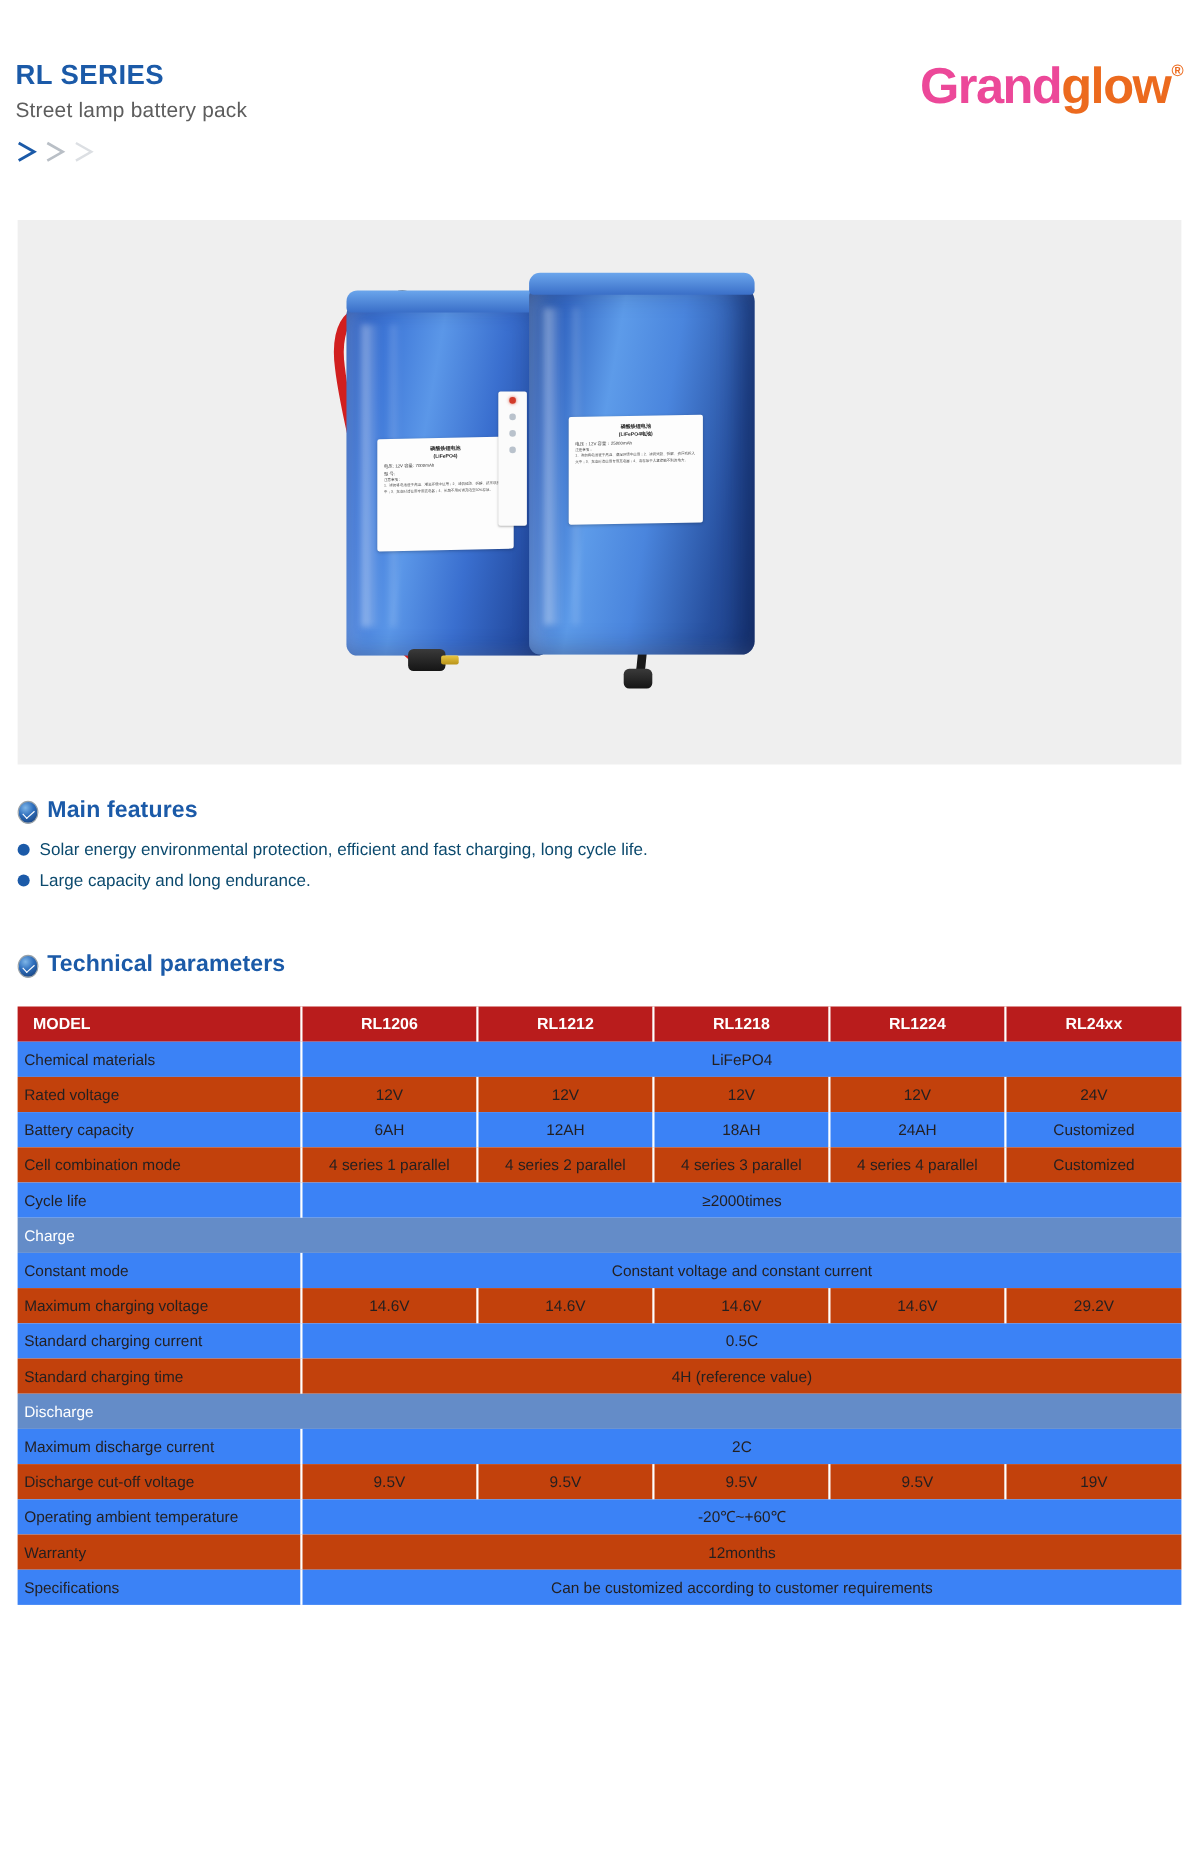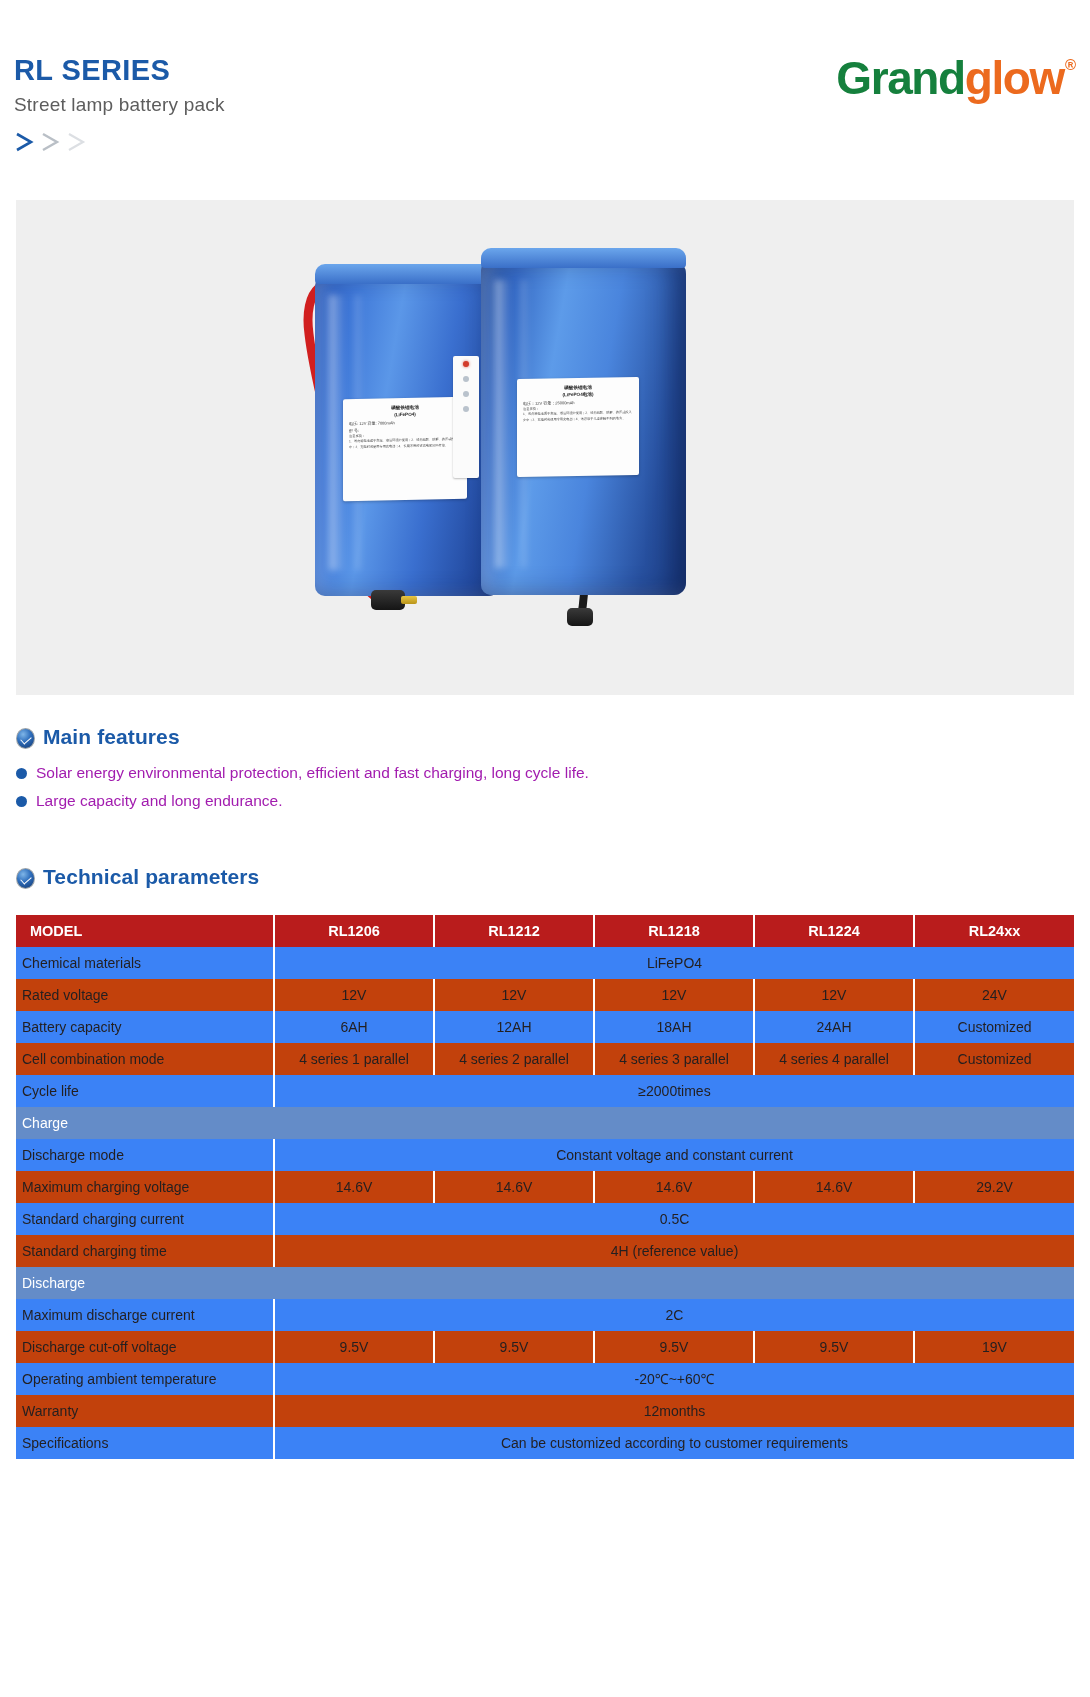--- a/index.html
+++ b/index.html
@@ -15,21 +15,21 @@
   }
 
   
   .header {
     position: relative;
     height: 200px;
     padding: 0 16px;
   }
   .title-block { position: absolute; left: 14px; top: 56px; }
   .series-title {
-    font-size: 29px;
+    font-size: 25px;
     font-weight: bold;
     color: #1b5aa8;
     letter-spacing: .4px;
     line-height: 1;
     margin: 0;
   }
   .series-sub {
     font-size: 19px;
     color: #5d5d5d;
     margin-top: 10px;
@@ -50,21 +50,21 @@
     top: 55px;
     display: flex;
     align-items: flex-start;
   }
   .logo-text {
     font-size: 46px;
     font-weight: bold;
     letter-spacing: -1.4px;
     line-height: 1;
   }
-  .logo-grand { color: #15803d; }
+  .logo-grand { color: #ec4899; }
   .logo-glow  { color: #ec6a1e; }
   .logo-reg {
     font-size: 15px;
     color: #ec6a1e;
     line-height: 1;
     margin-top: 2px;
     margin-left: 1px;
     font-weight: bold;
   }
 
@@ -203,21 +203,21 @@
     margin-bottom: 9px;
   }
   .bullet {
     width: 11px; height: 11px;
     border-radius: 50%;
     background: #1b5aa8;
     flex: 0 0 auto;
     position: relative;
     top: 1px;
   }
-  .feature-text { font-size: 15.5px; color: #a21caf; line-height: 1.25; }
+  .feature-text { font-size: 15.5px; color: #0c4a6e; line-height: 1.25; }
 
   
   .spec-wrap { margin: 26px 16px 0 16px; }
   table.spec {
     width: 100%;
     border-collapse: collapse;
     table-layout: fixed;
     font-size: 14px;
   }
   table.spec td {
@@ -398,21 +398,21 @@
           <td class="val">Customized</td>
         </tr>
         <tr class="row-odd">
           <td class="col-param param">Cycle life</td>
           <td class="val" colspan="5">≥2000times</td>
         </tr>
         <tr class="sec-row">
           <td colspan="6">Charge</td>
         </tr>
         <tr class="row-odd">
-          <td class="col-param param">Discharge mode</td>
+          <td class="col-param param">Constant mode</td>
           <td class="val" colspan="5">Constant voltage and constant current</td>
         </tr>
         <tr class="row-even">
           <td class="col-param param">Maximum charging voltage</td>
           <td class="val">14.6V</td>
           <td class="val">14.6V</td>
           <td class="val">14.6V</td>
           <td class="val">14.6V</td>
           <td class="val">29.2V</td>
         </tr>

